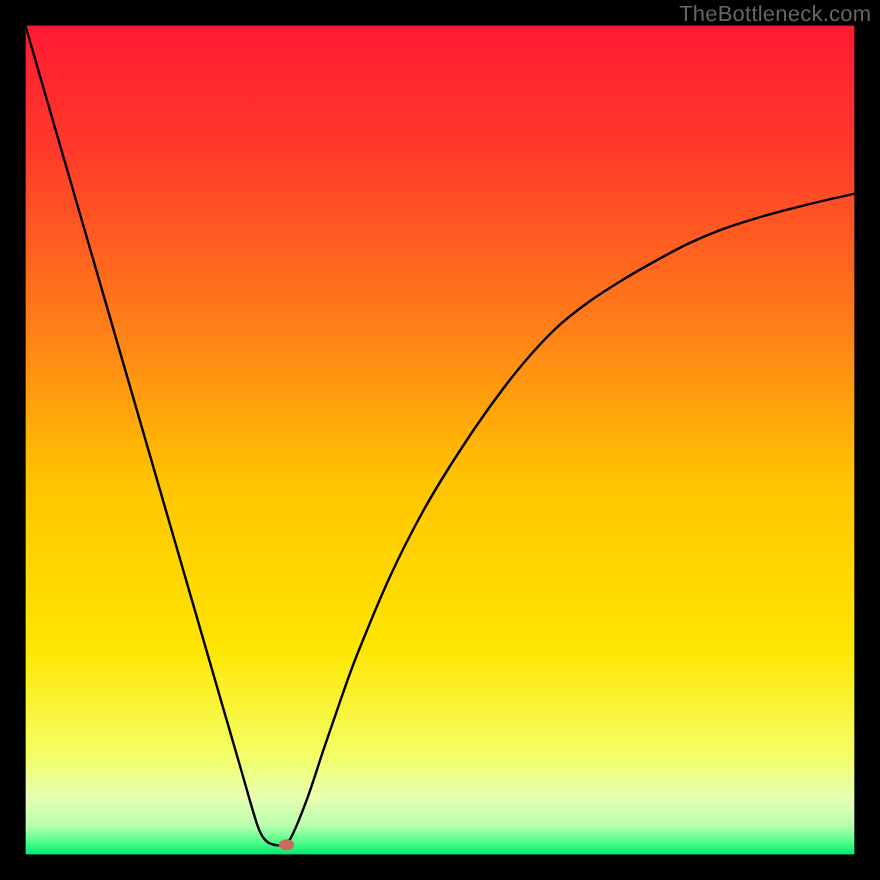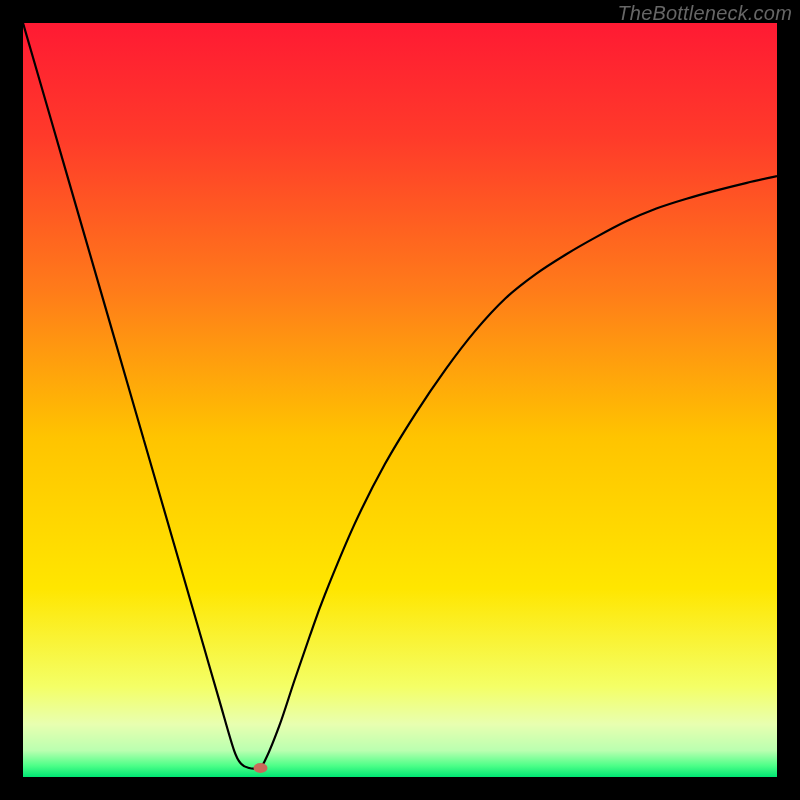--- a/index.html
+++ b/index.html
@@ -25,21 +25,20 @@
     overflow: hidden;
   }
   .attribution {
     position: absolute;
     top: 2px;
     right: 8px;
     color: #666;
     font-size: 20px;
     font-weight: 500;
     letter-spacing: 0.2px;
-    font-style: italic;
   }
   svg { display: block; }
 </style>
 </head>
 <body>
 
 <div class="frame">
   <div class="attribution">TheBottleneck.com</div>
   <div class="plot">
     <svg id="chart-svg" width="754" height="754" viewBox="0 0 754 754">

